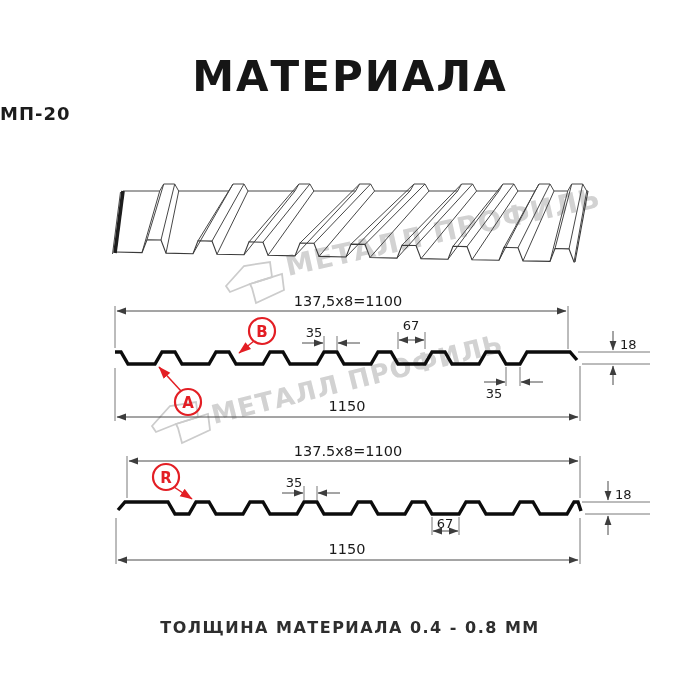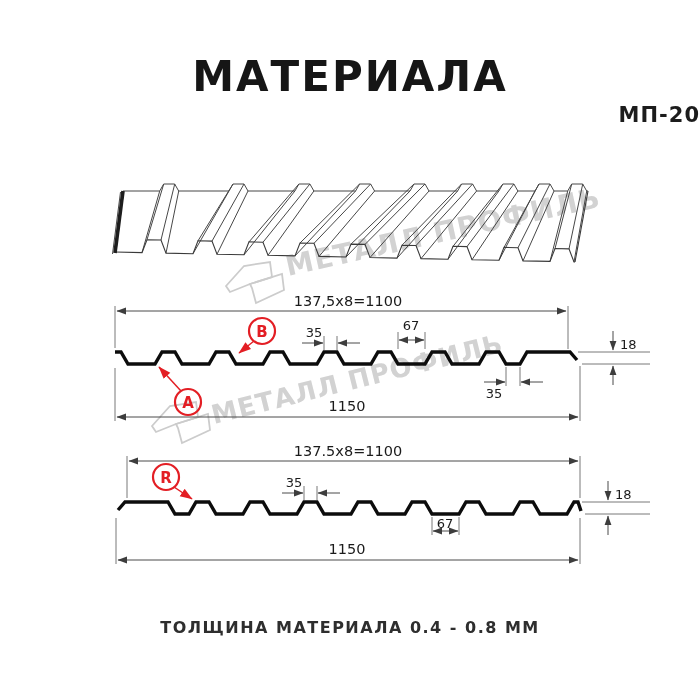--- a/index.html
+++ b/index.html
@@ -1,21 +1,21 @@
 <!DOCTYPE html>
 <html><head>
 <meta charset="utf-8">
 <style>
   html,body{margin:0;padding:0;background:#ffffff;}
   body{width:700px;height:700px;position:relative;overflow:hidden;
        font-family:"DejaVu Sans","Liberation Sans",sans-serif;}
   .title{position:absolute;left:0;top:52px;width:700px;text-align:center;
          font-size:42px;font-weight:bold;letter-spacing:2px;color:#161616;}
-  .subtitle{position:absolute;left:0;top:103px;width:700px;text-align:right;
-            font-size:21px;font-weight:bold;letter-spacing:1px;color:#1c1c1c;}
+  .subtitle{position:absolute;left:0;top:103px;width:700px;text-align:left;
+            font-size:18px;font-weight:bold;letter-spacing:1px;color:#1c1c1c;}
   .footer{position:absolute;left:0;top:618px;width:700px;text-align:center;
           font-size:16px;font-weight:bold;letter-spacing:1.5px;color:#2e2e2e;}
   svg{position:absolute;left:0;top:0;}
   .dimline{stroke:#4a4a4a;stroke-width:1;fill:none;}
   .extline{stroke:#6a6a6a;stroke-width:0.9;fill:none;}
   .dimtext{font-size:13px;fill:#1b1b1b;}
   .bigdim{font-size:14.5px;fill:#1b1b1b;}
   .profile{stroke:#0c0c0c;stroke-width:3.4;fill:none;stroke-linejoin:miter;}
   .wire{stroke:#3a3a3a;stroke-width:1.1;fill:none;}
   .wire2{stroke:#474747;stroke-width:1;fill:none;}

